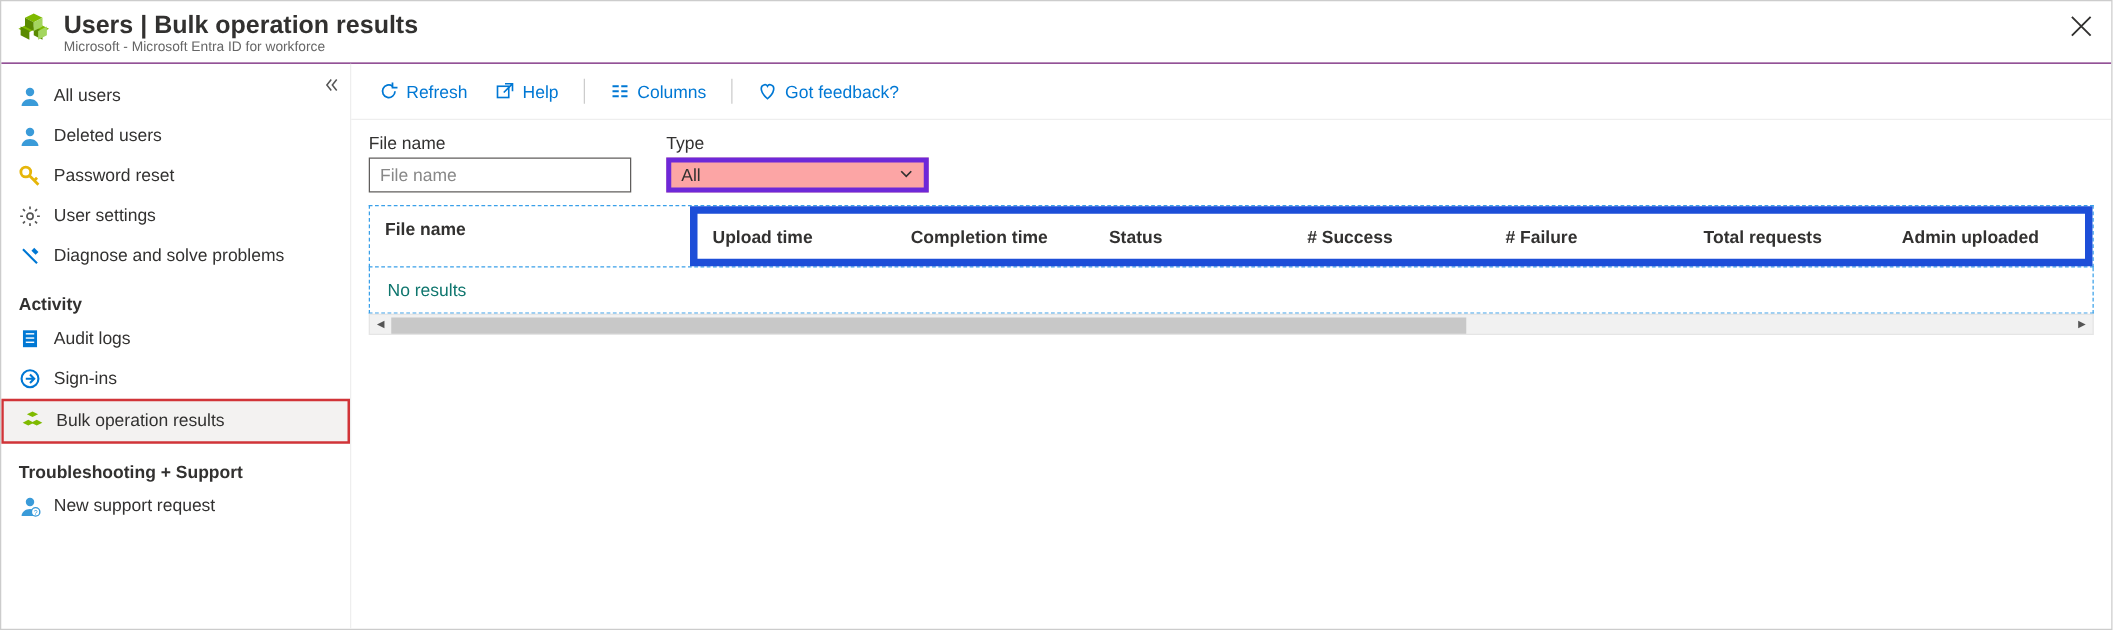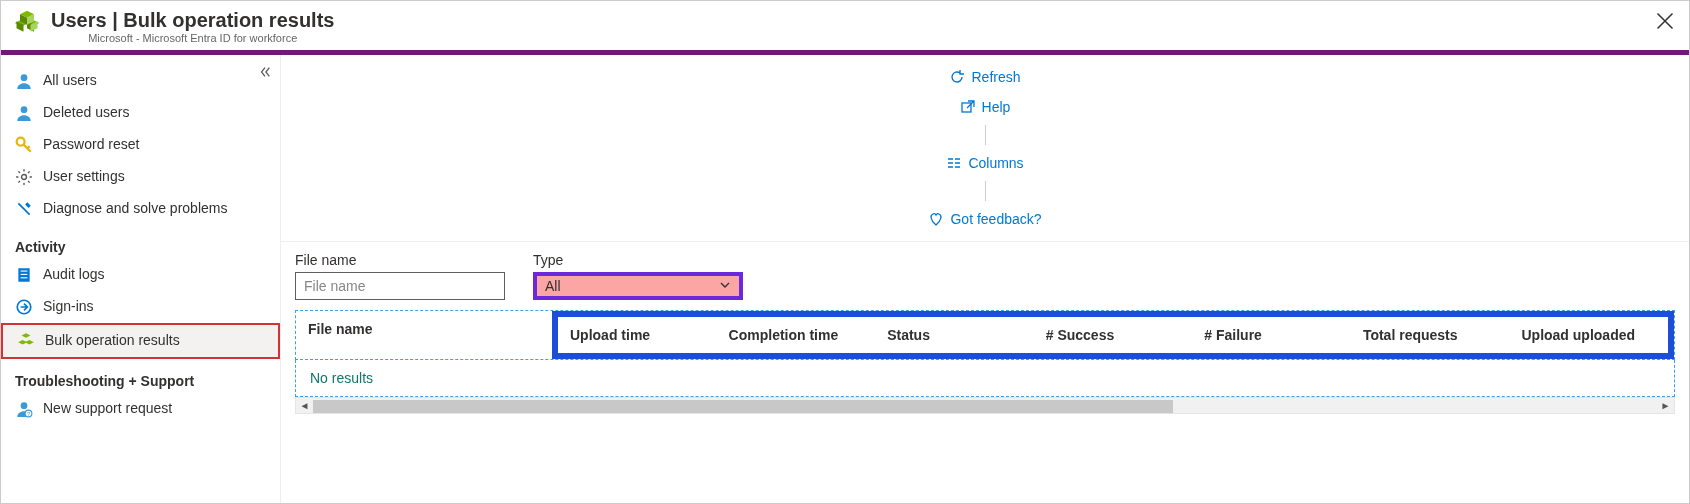--- a/index.html
+++ b/index.html
@@ -1,37 +1,37 @@
 <!DOCTYPE html>
 <html><head>
 <meta charset="utf-8">
 <style>
   * { box-sizing: border-box; }
   html, body { margin: 0; padding: 0; font-family: "Segoe UI", Arial, sans-serif; font-size: 14px; color: #323130; }
   body { width: 1690px; height: 504px; border: 1px solid #ccc; overflow: hidden; background: #fff; position: relative; }
 
   
-  .header { display: flex; align-items: flex-start; padding: 8px 12px 6px 12px; border-bottom: 5px solid #701a75; position: relative; }
+  .header { display: flex; align-items: flex-start; padding: 8px 12px 6px 12px; border-bottom: 1px solid #701a75; position: relative; }
   .header-icon { width: 28px; height: 28px; margin-right: 10px; flex-shrink: 0; }
   .header-title { font-size: 20px; font-weight: 600; line-height: 22px; }
-  .header-sub { font-size: 11px; color: #666; margin-top: 1px; text-align: center; }
+  .header-sub { font-size: 11px; color: #666; margin-top: 1px; }
   .header-close { position: absolute; right: 14px; top: 10px; width: 20px; height: 20px; cursor: pointer; }
 
   
   .body-row { display: flex; height: calc(100% - 50px); }
   .sidebar { width: 280px; border-right: 1px solid #eee; position: relative; padding-top: 10px; }
   .collapse-chevron { position: absolute; top: 10px; right: 8px; color: #555; cursor: pointer; font-size: 14px; }
   .nav-item { display: flex; align-items: flex-start; padding: 7px 14px; cursor: pointer; font-size: 14px; }
   .nav-item.selected { background: #f3f2f1; border: 2px solid #d13438; }
   .nav-icon { width: 18px; height: 18px; margin-right: 10px; flex-shrink: 0; display: flex; align-items: center; justify-content: center; }
   .section-head { padding: 14px 14px 4px 14px; font-weight: 600; font-size: 14px; }
 
   
   .main { flex: 1; display: flex; flex-direction: column; }
-  .toolbar { display: flex; align-items: center; gap: 6px; padding: 10px 14px; border-bottom: 1px solid #eee; flex-direction: column; }
+  .toolbar { display: flex; align-items: center; gap: 6px; padding: 10px 14px; border-bottom: 1px solid #eee; }
   .tbtn { display: flex; align-items: center; gap: 6px; padding: 4px 8px; cursor: pointer; color: #0078d4; font-size: 14px; }
   .tbtn svg { width: 16px; height: 16px; }
   .tsep { width: 1px; height: 20px; background: #ccc; margin: 0 6px; }
 
   .filters { display: flex; gap: 28px; padding: 10px 14px 8px 14px; }
   .fld { display: flex; flex-direction: column; }
   .fld-label { font-size: 14px; margin-bottom: 4px; }
   .fld-input { width: 210px; height: 28px; border: 1px solid #605e5c; padding: 2px 8px; font-size: 14px; font-family: inherit; }
   .fld-input::placeholder { color: #888; }
   .fld-select { width: 210px; height: 28px; border: 4px solid #6d28d9; padding: 2px 26px 2px 8px; font-size: 14px; position: relative; background: #fca5a5; cursor: pointer; display: flex; align-items: center; }
@@ -241,21 +241,21 @@
     <div class="table-wrap">
       <div class="thead">
         <div class="th first">File name</div>
         <div class="highlight-box">
           <div class="th rest">Upload time</div>
           <div class="th rest">Completion time</div>
           <div class="th rest">Status</div>
           <div class="th rest"># Success</div>
           <div class="th rest"># Failure</div>
           <div class="th rest">Total requests</div>
-          <div class="th rest">Upload uploaded</div>
+          <div class="th rest">Admin uploaded</div>
         </div>
       </div>
       <div class="tbody-empty">No results</div>
     </div>
 
     <div class="hscroll">
       <div class="arrow">◄</div>
       <div class="thumb"></div>
       <div class="arrow" style="margin-left:auto">►</div>
     </div>

